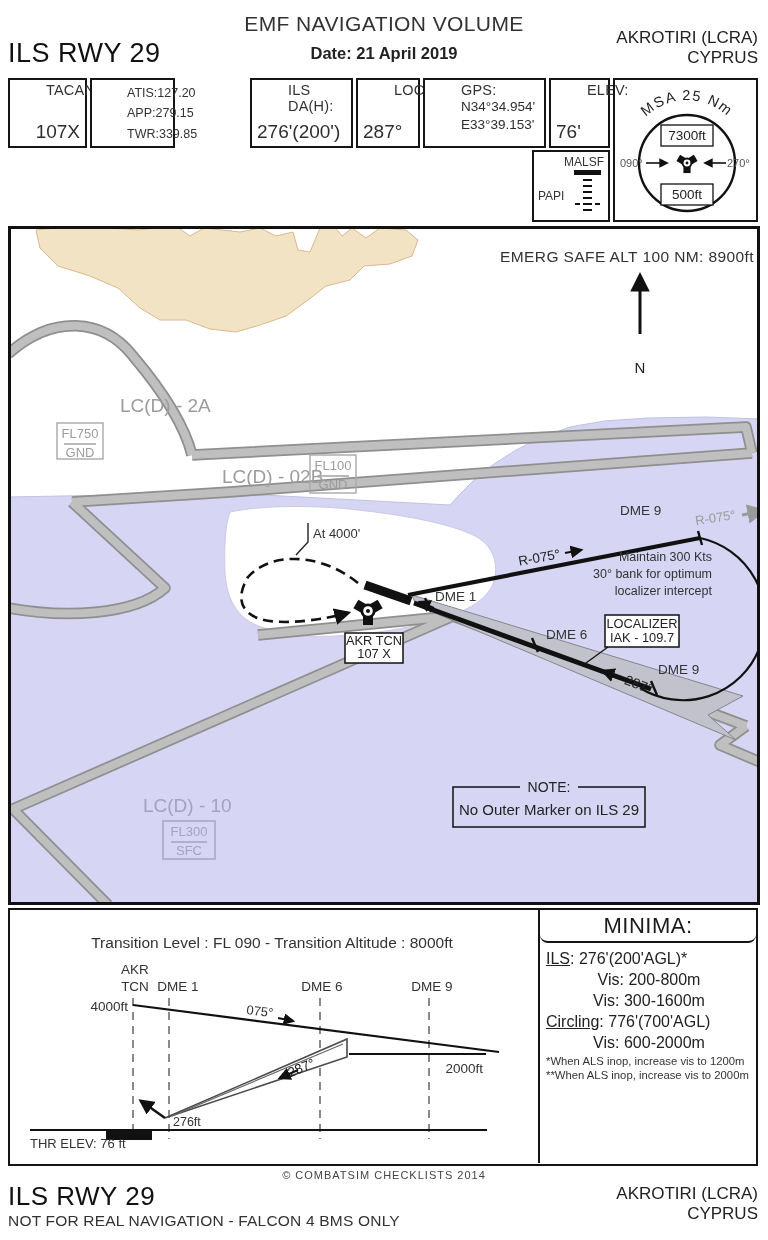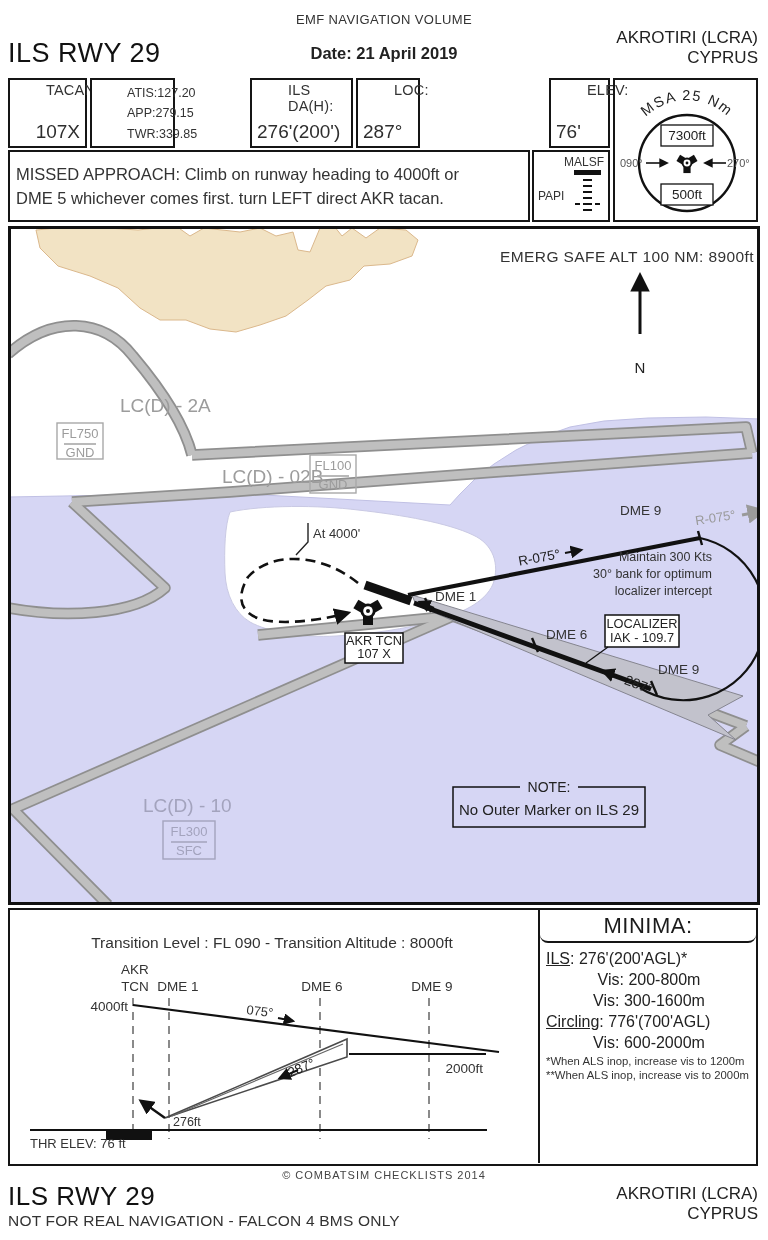--- a/index.html
+++ b/index.html
@@ -1,20 +1,20 @@
 <!DOCTYPE html>
 <html><head>
 <meta charset="utf-8">
 <style>
   html,body{margin:0;padding:0;background:#fff;}
   .page{position:relative;width:768px;height:1240px;background:#fff;
         font-family:"Liberation Sans",sans-serif;color:#2d2d2d;overflow:hidden;}
   .abs{position:absolute;}
   .hdr-proc{left:8px;top:38px;font-size:27px;letter-spacing:.5px;color:#111;}
-  .hdr-vol{left:0;right:0;top:12px;text-align:center;font-size:13px;color:#333;letter-spacing:.4px;}
+  .hdr-vol{left:0;right:0;top:12px;text-align:center;font-size:21px;color:#333;letter-spacing:.4px;}
   .hdr-date{left:0;right:0;top:44px;text-align:center;font-size:16.5px;font-weight:bold;color:#222;}
   .hdr-right{right:10px;top:28px;text-align:right;font-size:17px;line-height:20px;color:#222;}
   .cell{position:absolute;border:2px solid #151515;box-sizing:border-box;height:70px;background:#fff;padding-left:32px;}
   .cl{font-size:14.5px;padding:2px 0 0 4px;color:#333;letter-spacing:.2px;}
   .cv{position:absolute;bottom:3px;left:5px;font-size:19px;color:#2e2e2e;white-space:nowrap;}
   .cv-r{left:auto;right:5px;}
   .freqs{font-size:12.5px;line-height:1.62;padding:3px 0 0 3px;color:#333;text-align:center;}
   .gpsline{font-size:13.5px;padding-left:4px;line-height:1.35;color:#2e2e2e;}
   .missed{left:8px;top:150px;width:522px;height:72px;border:2px solid #151515;box-sizing:border-box;
           font-size:16.5px;line-height:24px;color:#333;padding:10px 4px 0 6px;}
@@ -63,29 +63,30 @@
     </div>
   </div>
   <div class="cell" style="left:250px;top:78px;width:103px;">
     <div class="cl">ILS DA(H):</div>
     <div class="cv">276'(200')</div>
   </div>
   <div class="cell" style="left:356px;top:78px;width:64px;">
     <div class="cl">LOC:</div>
     <div class="cv">287°</div>
   </div>
+  <div class="cell" style="left:423px;top:78px;width:123px;">
+    <div class="cl">GPS:</div>
+    <div class="gpsline">N34°34.954'</div>
+    <div class="gpsline">E33°39.153'</div>
+  </div>
   <div class="cell" style="left:549px;top:78px;width:61px;">
     <div class="cl">ELEV:</div>
     <div class="cv">76'</div>
   </div>
 
-  <div class="abs missed">
-    <div>MISSED APPROACH: Climb on runway heading to 4000ft or</div>
-    <div>DME 5 whichever comes first. turn LEFT direct AKR tacan.</div>
-  </div>
 
   <div class="abs malsf">
     <svg width="74" height="66" viewBox="0 0 74 66">
       <text x="70" y="14" text-anchor="end" font-size="12" fill="#333">MALSF</text>
       <rect x="40" y="18" width="27" height="5" fill="#111"></rect>
       <g stroke="#111" stroke-width="2">
         <line x1="49" y1="28" x2="58" y2="28"></line>
           <line x1="49" y1="34" x2="58" y2="34"></line>
         <line x1="49" y1="40" x2="58" y2="40"></line>
           <line x1="49" y1="46" x2="58" y2="46"></line>

